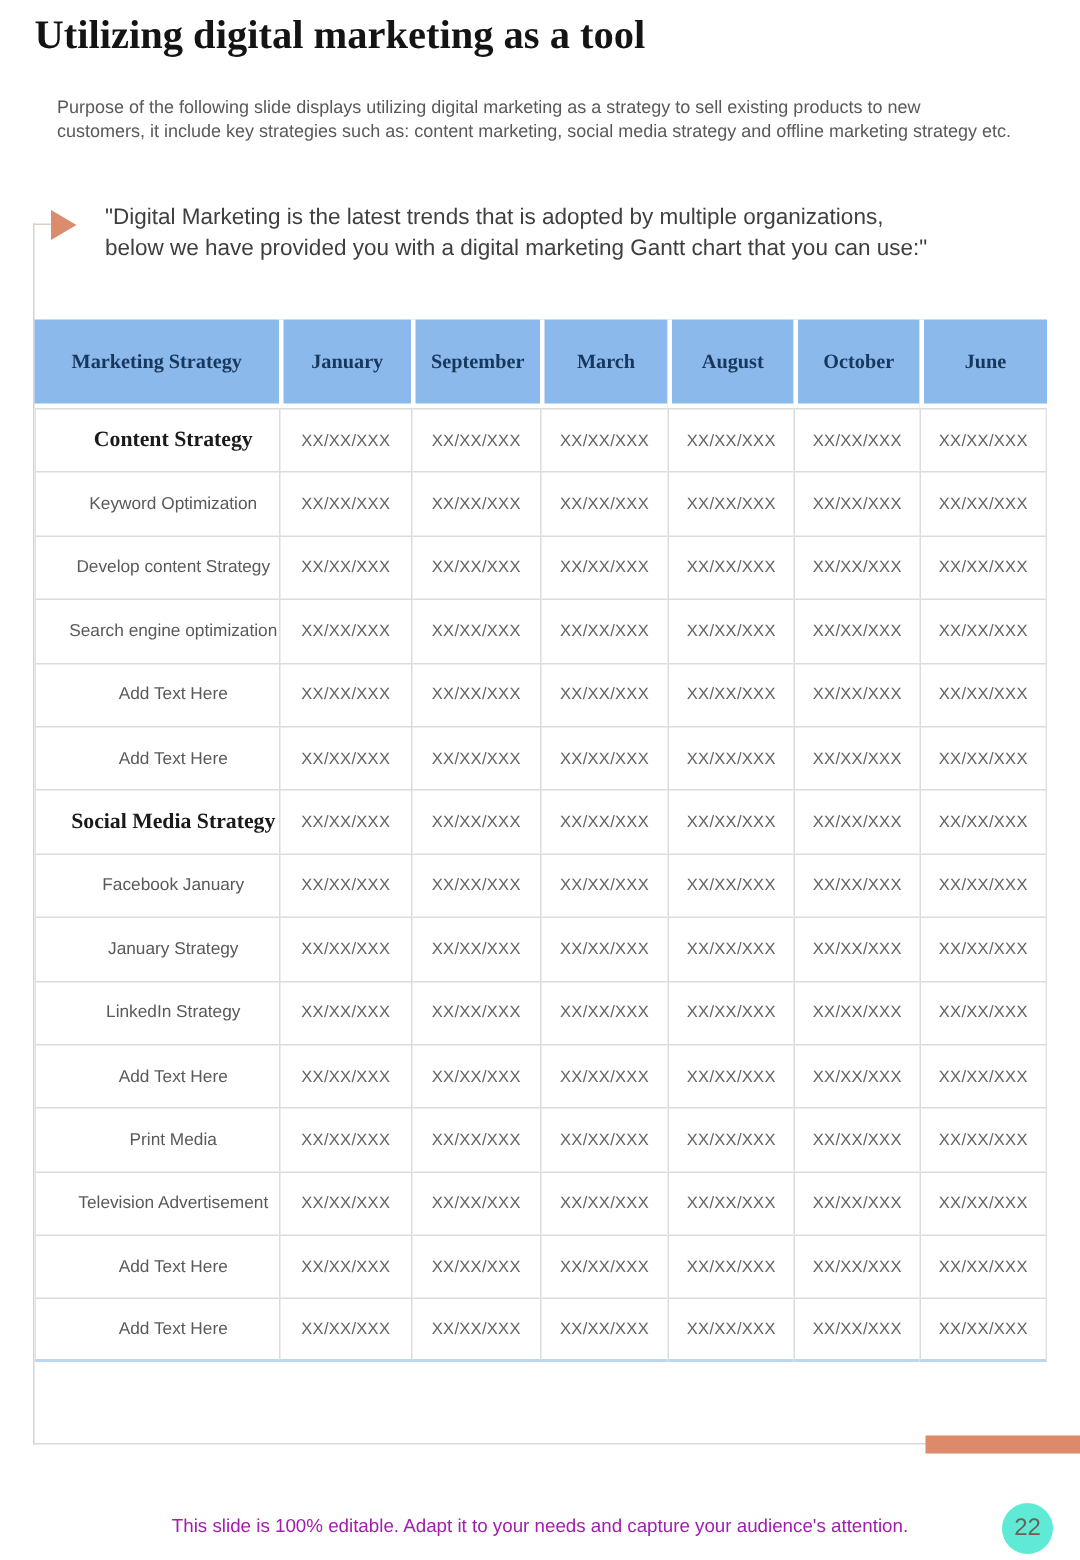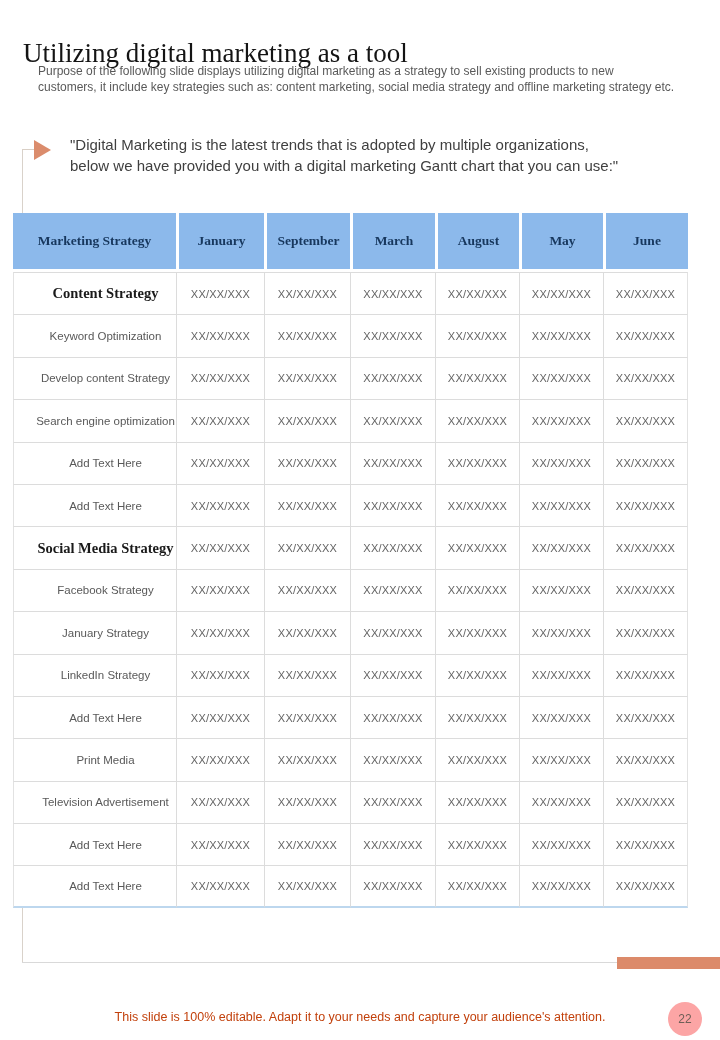--- a/index.html
+++ b/index.html
@@ -7,23 +7,23 @@
   .slide {
     position: relative;
     width: 720px;
     height: 1040px;
     background: #ffffff;
     font-family: "Liberation Sans", sans-serif;
     overflow: hidden;
   }
   .title {
     position: absolute;
-    left: 23px; top: 38px;
+    left: 23px; top: 8px;
     font-family: "Liberation Serif", serif;
-    font-weight: normal;
+    font-weight: bold;
     font-size: 27px;
     color: #141414;
   }
   .subtitle {
     position: absolute;
     left: 38px; top: 64px;
     width: 655px;
     font-size: 12px;
     line-height: 1.3;
     color: #595959;
@@ -59,21 +59,21 @@
     position: absolute;
     left: 70px; top: 135px;
     width: 600px;
     font-size: 15px;
     line-height: 1.38;
     color: #3f3f3f;
     white-space: pre-line;
   }
   table.gantt {
     position: absolute;
-    left: 13px; top: 213px;
+    left: 23px; top: 213px;
     width: 675px;
     border-spacing: 0;
     table-layout: fixed;
   }
   table.gantt th {
     height: 59px;
     background: #8cb9eb;
     color: #17375d;
     font-family: "Liberation Serif", serif;
     font-weight: bold;
@@ -114,30 +114,30 @@
     left: 617px; top: 957px;
     width: 103px; height: 12px;
     background: #dc8a6a;
   }
   .footer-note {
     position: absolute;
     left: 0; top: 1010px;
     width: 720px;
     text-align: center;
     font-size: 12.5px;
-    color: #c2410c;
+    color: #a21caf;
   }
   .page-badge {
     position: absolute;
     left: 668px; top: 1002px;
     width: 34px; height: 34px;
     border-radius: 50%;
-    background: #fca5a5;
+    background: #5eead4;
     color: #6f5f57;
-    font-size: 12px;
+    font-size: 16px;
     display: flex;
     align-items: center;
     justify-content: center;
   }
 </style>
 </head>
 <body>
 
 <div class="slide">
 
@@ -164,21 +164,21 @@
         <col style="width:84px">
       <col style="width:85px">
     </colgroup>
     <thead>
       <tr id="header-row">
           <th>Marketing Strategy</th>
           <th>January</th>
           <th>September</th>
           <th>March</th>
           <th>August</th>
-          <th>May</th>
+          <th>October</th>
           <th>June</th>
         </tr>
     </thead>
     <tbody id="table-body">
         <tr>
           <td class="row-label bold">Content Strategy</td>
           <td class="date-cell">XX/XX/XXX</td>
           <td class="date-cell">XX/XX/XXX</td>
           <td class="date-cell">XX/XX/XXX</td>
           <td class="date-cell">XX/XX/XXX</td>
@@ -233,21 +233,21 @@
         <tr>
           <td class="row-label bold">Social Media Strategy</td>
           <td class="date-cell">XX/XX/XXX</td>
           <td class="date-cell">XX/XX/XXX</td>
           <td class="date-cell">XX/XX/XXX</td>
           <td class="date-cell">XX/XX/XXX</td>
           <td class="date-cell">XX/XX/XXX</td>
           <td class="date-cell">XX/XX/XXX</td>
         </tr>
         <tr>
-          <td class="row-label">Facebook Strategy</td>
+          <td class="row-label">Facebook January</td>
           <td class="date-cell">XX/XX/XXX</td>
           <td class="date-cell">XX/XX/XXX</td>
           <td class="date-cell">XX/XX/XXX</td>
           <td class="date-cell">XX/XX/XXX</td>
           <td class="date-cell">XX/XX/XXX</td>
           <td class="date-cell">XX/XX/XXX</td>
         </tr>
         <tr>
           <td class="row-label">January Strategy</td>
           <td class="date-cell">XX/XX/XXX</td>

